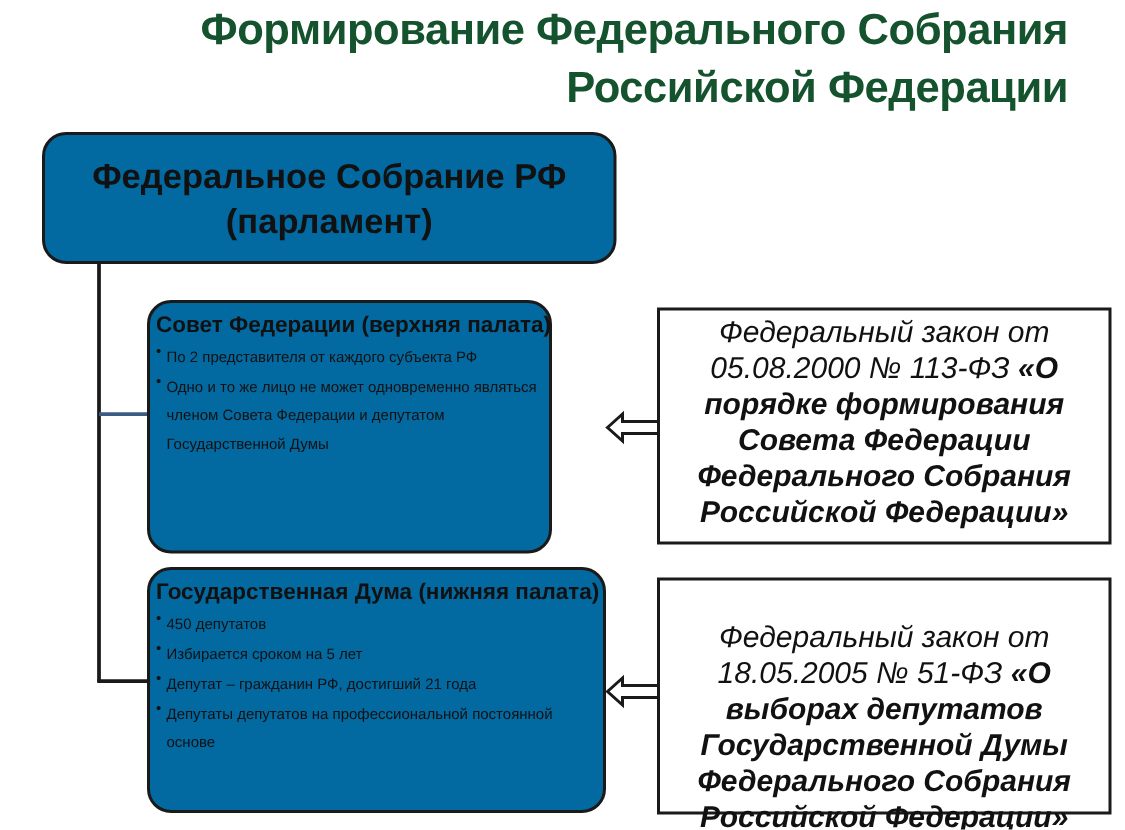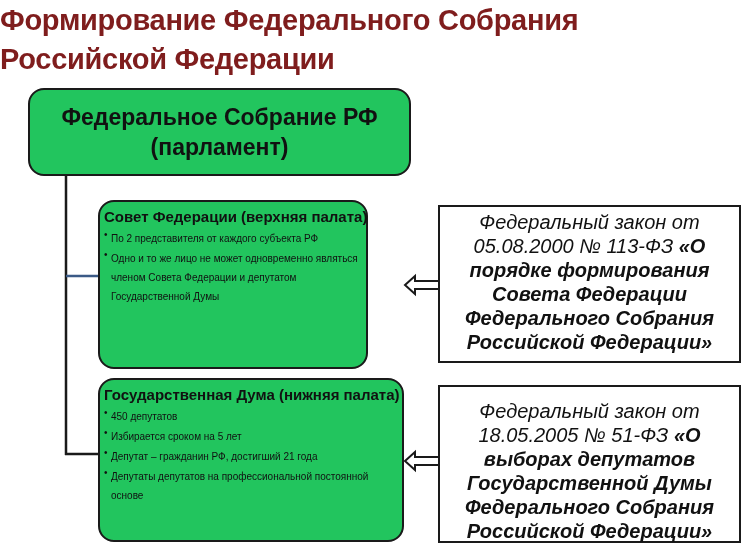--- a/index.html
+++ b/index.html
@@ -1,36 +1,36 @@
 <!DOCTYPE html>
 <html><head>
 <meta charset="utf-8">
 <style>
   html, body { margin: 0; padding: 0; background: #ffffff; }
   body { width: 750px; height: 553px; position: relative; overflow: hidden;
          font-family: "Liberation Sans", "DejaVu Sans", sans-serif; color: #111; }
-  .title { position: absolute; left: 0; width: 712px; text-align: left;
-           font-weight: bold; font-size: 29px; letter-spacing: -0.3px; color: #7f1d1d; }
+  .title { position: absolute; left: 0; width: 712px; text-align: right;
+           font-weight: bold; font-size: 29px; letter-spacing: -0.3px; color: #14532d; }
   .title.l1 { top: 4px; }
   .title.l2 { top: 43px; }
-  .box { position: absolute; border: 2.5px solid #1a1a1a; box-sizing: border-box; background: #22c55e; }
+  .box { position: absolute; border: 2.5px solid #1a1a1a; box-sizing: border-box; background: #0369a1; }
   .rounded { border-radius: 16px; }
   #top-box { left: 28px; top: 88px; width: 383px; height: 88px; text-align: center;
              font-weight: bold; font-size: 23px; line-height: 30px; padding-top: 12px; }
   #sf-box { left: 98px; top: 200px; width: 270px; height: 169px; padding: 5px 6px 0 4px; }
   #gd-box { left: 98px; top: 378px; width: 306px; height: 164px; padding: 5px 6px 0 4px; }
   .box-head { font-weight: bold; font-size: 15px; line-height: 20px; white-space: nowrap; }
   .bullets { margin: 2px 0 0 0; padding: 0; list-style: none; }
   .bullets li { font-size: 10px; line-height: 19px; position: relative; padding-left: 7px; margin-bottom: 1px; }
   .bullets li::before { content: "•"; position: absolute; left: 0; top: -4px; font-size: 10px; }
   .law { position: absolute; left: 438px; width: 303px; border: 2.5px solid #1a1a1a;
          box-sizing: border-box; text-align: center; font-size: 20px; line-height: 24px;
          font-style: italic; padding: 3px 8px 0 8px; }
   #law1 { top: 205px; height: 158px; }
-  #law2 { top: 385px; height: 158px; padding-top: 12px; }
+  #law2 { top: 385px; height: 158px; padding-top: 26px; }
   .law b { font-weight: bold; }
   svg.lines { position: absolute; left: 0; top: 0; }
 </style>
 </head>
 <body>
 
 <div class="title l1">Формирование Федерального Собрания</div>
 <div class="title l2">Российской Федерации</div>
 
 <svg class="lines" width="750" height="553">

